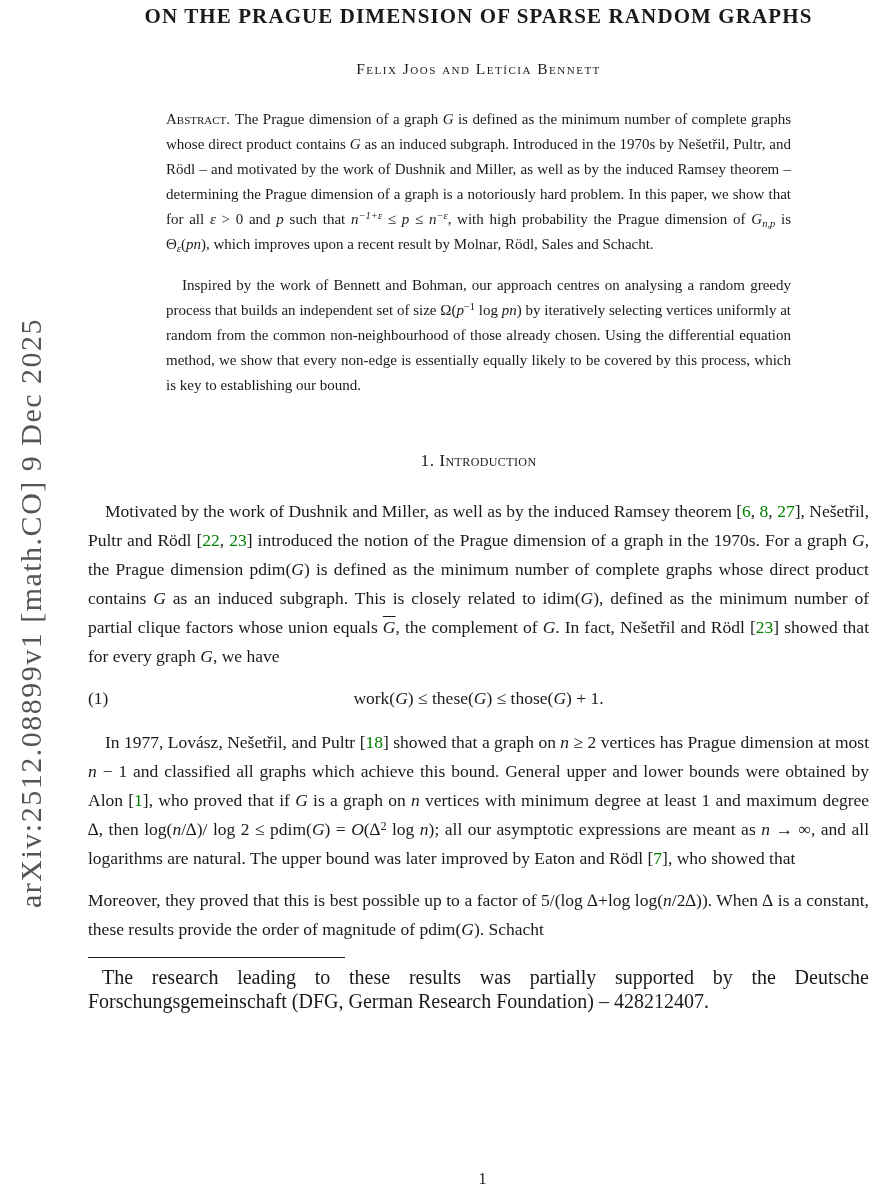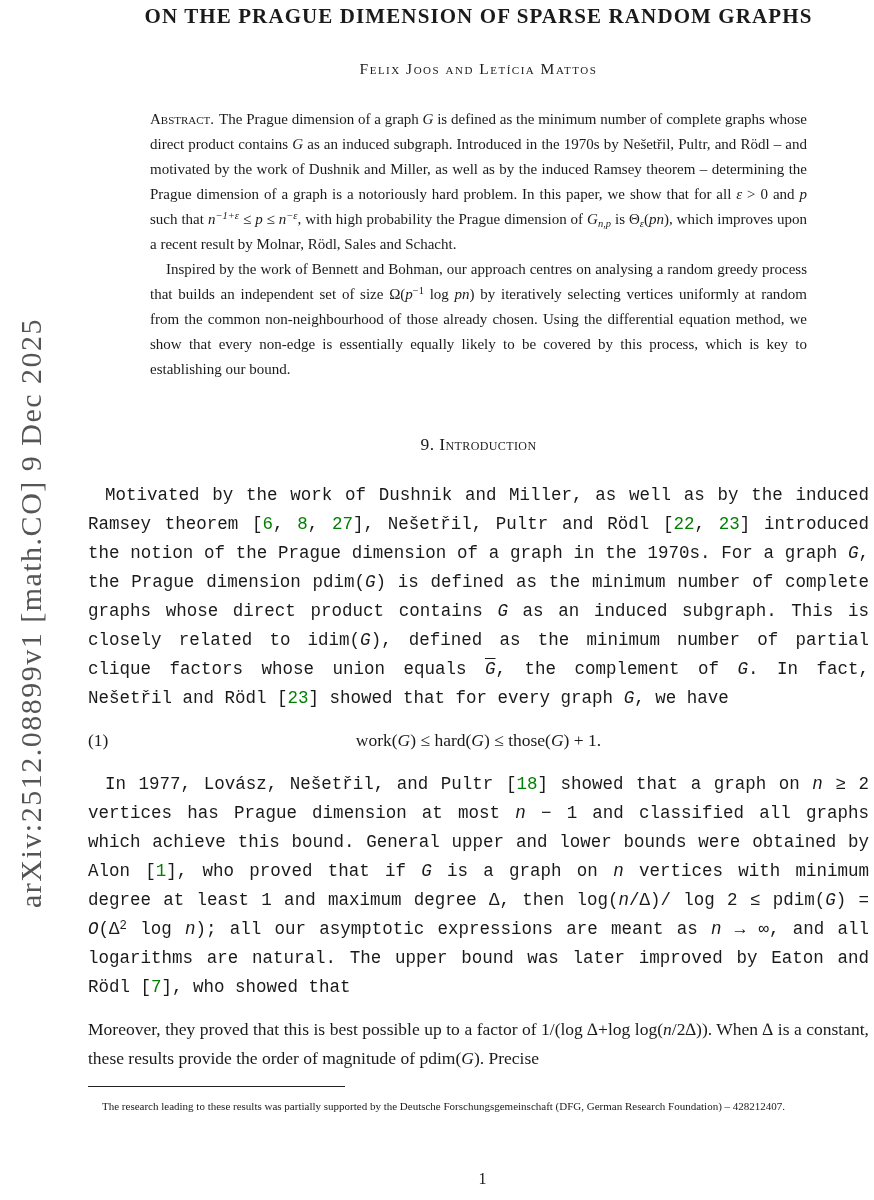--- a/index.html
+++ b/index.html
@@ -29,40 +29,40 @@
   }
   .authors {
     margin-top: 31px; text-align: center;
     font-variant: small-caps; font-size: 15.5px; letter-spacing: 1.5px;
   }
 
   .abstract {
     margin: 29px 62px 0 62px;
     font-size: 15px; line-height: 25px; text-align: justify;
   }
-  .abs-par { margin: 0; }
+  .abs-par { margin: 16px; }
   .abs-par.indent { text-indent: 16px; }
   .abs-label { font-variant: small-caps; margin-right: 5px; }
 
   .section-heading {
     margin: 52px 0 26px; text-align: center;
     font-variant: small-caps; font-weight: normal;
     font-size: 17.5px; letter-spacing: 0.4px;
   }
 
   .body-par { margin: 0 0 13px; font-size: 17.5px; line-height: 29px; text-align: justify; }
-  .body-par.indent { text-indent: 17px; font-family: Liberation Mono, monospace; }
+  .body-par.indent { text-indent: 17px; }
 
   .equation {
     position: relative; margin: 4px 0 15px;
     font-size: 17.5px; line-height: 29px; text-align: center;
   }
   .eq-num { position: absolute; left: 0; top: 0; }
 
-  .footnote { margin-top: 10px; font-size: 11px; line-height: 24px; }
+  .footnote { margin-top: 10px; font-size: 20px; line-height: 24px; }
   .footnote-rule { width: 257px; border-top: 1.3px solid #222; margin: 0 0 7px 0; }
   .footnote-text { margin: 0; text-indent: 14px; text-align: justify; }
 
   .page-number {
     position: absolute; left: 92px; bottom: 12px; width: 781px;
     text-align: center; font-size: 16px;
   }
 
   
   .seg-it { font-style: italic; }
@@ -75,40 +75,40 @@
 <body>
 
 <div class="page">
 
   <div class="arxiv-stamp">arXiv:2512.08899v1 [math.CO] 9 Dec 2025</div>
 
   <main class="content">
 
     <h1 class="title">ON THE PRAGUE DIMENSION OF SPARSE RANDOM GRAPHS</h1>
 
-    <div class="authors">Felix Joos and Letícia Mattos</div>
+    <div class="authors">Felix Joos and Letícia Bennett</div>
 
     <section class="abstract">
       <p class="abs-par"><span class="abs-label">Abstract.</span><span><span>The Prague dimension of a graph </span><span class="seg-it">G</span><span> is defined as the minimum number of complete graphs whose direct product contains </span><span class="seg-it">G</span><span> as an induced subgraph. Introduced in the 1970s by Nešetřil, Pultr, and Rödl – and motivated by the work of Dushnik and Miller, as well as by the induced Ramsey theorem – determining the Prague dimension of a graph is a notoriously hard problem. In this paper, we show that for all </span><span class="seg-it">ε</span><span> &gt; 0 and </span><span class="seg-it">p</span><span> such that </span><span class="seg-it">n</span><span class="seg-sup seg-it">−1+ε</span><span> ≤ </span><span class="seg-it">p</span><span> ≤ </span><span class="seg-it">n</span><span class="seg-sup seg-it">−ε</span><span>, with high probability the Prague dimension of </span><span class="seg-it">G</span><span class="seg-sub seg-it">n,p</span><span> is Θ</span><span class="seg-sub seg-it">ε</span><span>(</span><span class="seg-it">pn</span><span>), which improves upon a recent result by Molnar, Rödl, Sales and Schacht.</span></span></p>
       <p class="abs-par indent"><span>Inspired by the work of Bennett and Bohman, our approach centres on analysing a random greedy process that builds an independent set of size Ω(</span><span class="seg-it">p</span><span class="seg-sup">−1</span><span> log </span><span class="seg-it">pn</span><span>) by iteratively selecting vertices uniformly at random from the common non-neighbourhood of those already chosen. Using the differential equation method, we show that every non-edge is essentially equally likely to be covered by this process, which is key to establishing our bound.</span></p>
     </section>
 
-    <h2 class="section-heading">9. Introduction</h2>
+    <h2 class="section-heading">1. Introduction</h2>
 
     <p class="body-par indent"><span>Motivated by the work of Dushnik and Miller, as well as by the induced Ramsey theorem [</span><span class="seg-cite">6</span><span>, </span><span class="seg-cite">8</span><span>, </span><span class="seg-cite">27</span><span>], Nešetřil, Pultr and Rödl [</span><span class="seg-cite">22</span><span>, </span><span class="seg-cite">23</span><span>] introduced the notion of the Prague dimension of a graph in the 1970s. For a graph </span><span class="seg-it">G</span><span>, the Prague dimension pdim(</span><span class="seg-it">G</span><span>) is defined as the minimum number of complete graphs whose direct product contains </span><span class="seg-it">G</span><span> as an induced subgraph. This is closely related to idim(</span><span class="seg-it">G</span><span>), defined as the minimum number of partial clique factors whose union equals </span><span class="seg-it seg-ov">G</span><span>, the complement of </span><span class="seg-it">G</span><span>. In fact, Nešetřil and Rödl [</span><span class="seg-cite">23</span><span>] showed that for every graph </span><span class="seg-it">G</span><span>, we have</span></p>
 
     <div class="equation">
       <span class="eq-num">(1)</span>
-      <span class="eq-content"><span>work(</span><span class="seg-it">G</span><span>) ≤ hard(</span><span class="seg-it">G</span><span>) ≤ those(</span><span class="seg-it">G</span><span>) + 1.</span></span>
+      <span class="eq-content"><span>work(</span><span class="seg-it">G</span><span>) ≤ these(</span><span class="seg-it">G</span><span>) ≤ those(</span><span class="seg-it">G</span><span>) + 1.</span></span>
     </div>
 
     <p class="body-par indent"><span>In 1977, Lovász, Nešetřil, and Pultr [</span><span class="seg-cite">18</span><span>] showed that a graph on </span><span class="seg-it">n</span><span> ≥ 2 vertices has Prague dimension at most </span><span class="seg-it">n</span><span> − 1 and classified all graphs which achieve this bound. General upper and lower bounds were obtained by Alon [</span><span class="seg-cite">1</span><span>], who proved that if </span><span class="seg-it">G</span><span> is a graph on </span><span class="seg-it">n</span><span> vertices with minimum degree at least 1 and maximum degree ∆, then log(</span><span class="seg-it">n</span><span>/∆)/ log 2 ≤ pdim(</span><span class="seg-it">G</span><span>) = </span><span class="seg-it">O</span><span>(∆</span><span class="seg-sup">2</span><span> log </span><span class="seg-it">n</span><span>); all our asymptotic expressions are meant as </span><span class="seg-it">n</span><span> → ∞, and all logarithms are natural. The upper bound was later improved by Eaton and Rödl [</span><span class="seg-cite">7</span><span>], who showed that</span></p>
 
 
-    <p class="body-par"><span>Moreover, they proved that this is best possible up to a factor of 1/(log ∆+log log(</span><span class="seg-it">n</span><span>/2∆)). When ∆ is a constant, these results provide the order of magnitude of pdim(</span><span class="seg-it">G</span><span>). Precise</span></p>
+    <p class="body-par"><span>Moreover, they proved that this is best possible up to a factor of 5/(log ∆+log log(</span><span class="seg-it">n</span><span>/2∆)). When ∆ is a constant, these results provide the order of magnitude of pdim(</span><span class="seg-it">G</span><span>). Schacht</span></p>
 
     <div class="footnote">
       <div class="footnote-rule"></div>
       <p class="footnote-text">The research leading to these results was partially supported by the Deutsche Forschungsgemeinschaft (DFG, German Research Foundation) – 428212407.</p>
     </div>
 
   </main>
 
   <div class="page-number">1</div>
 

